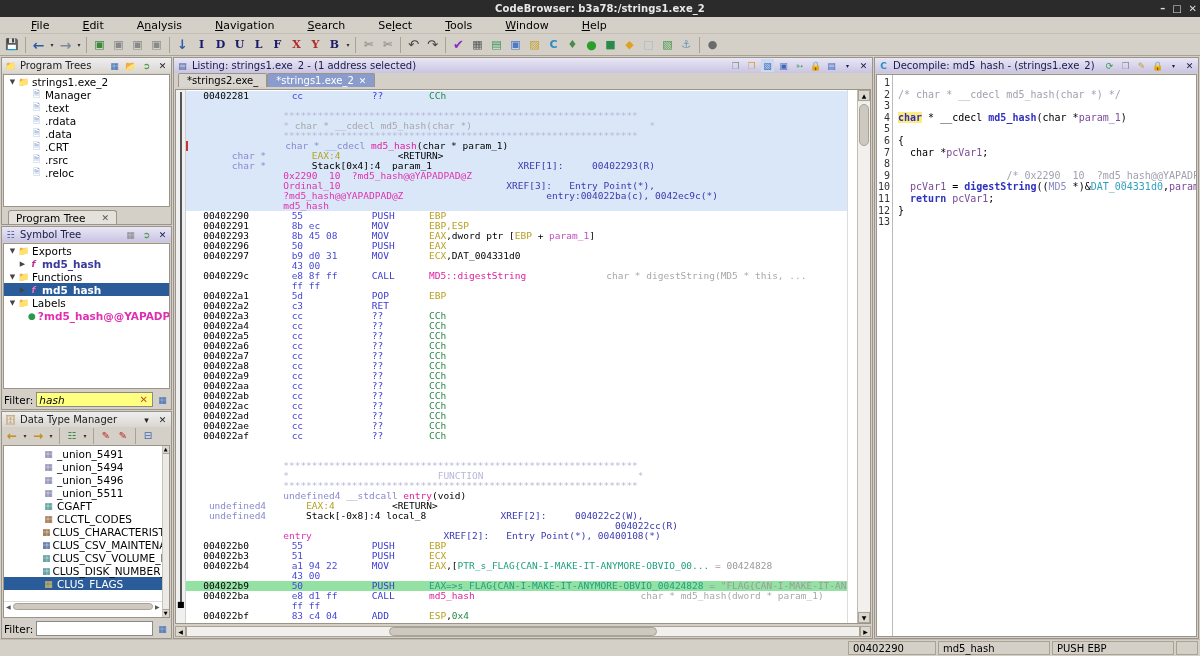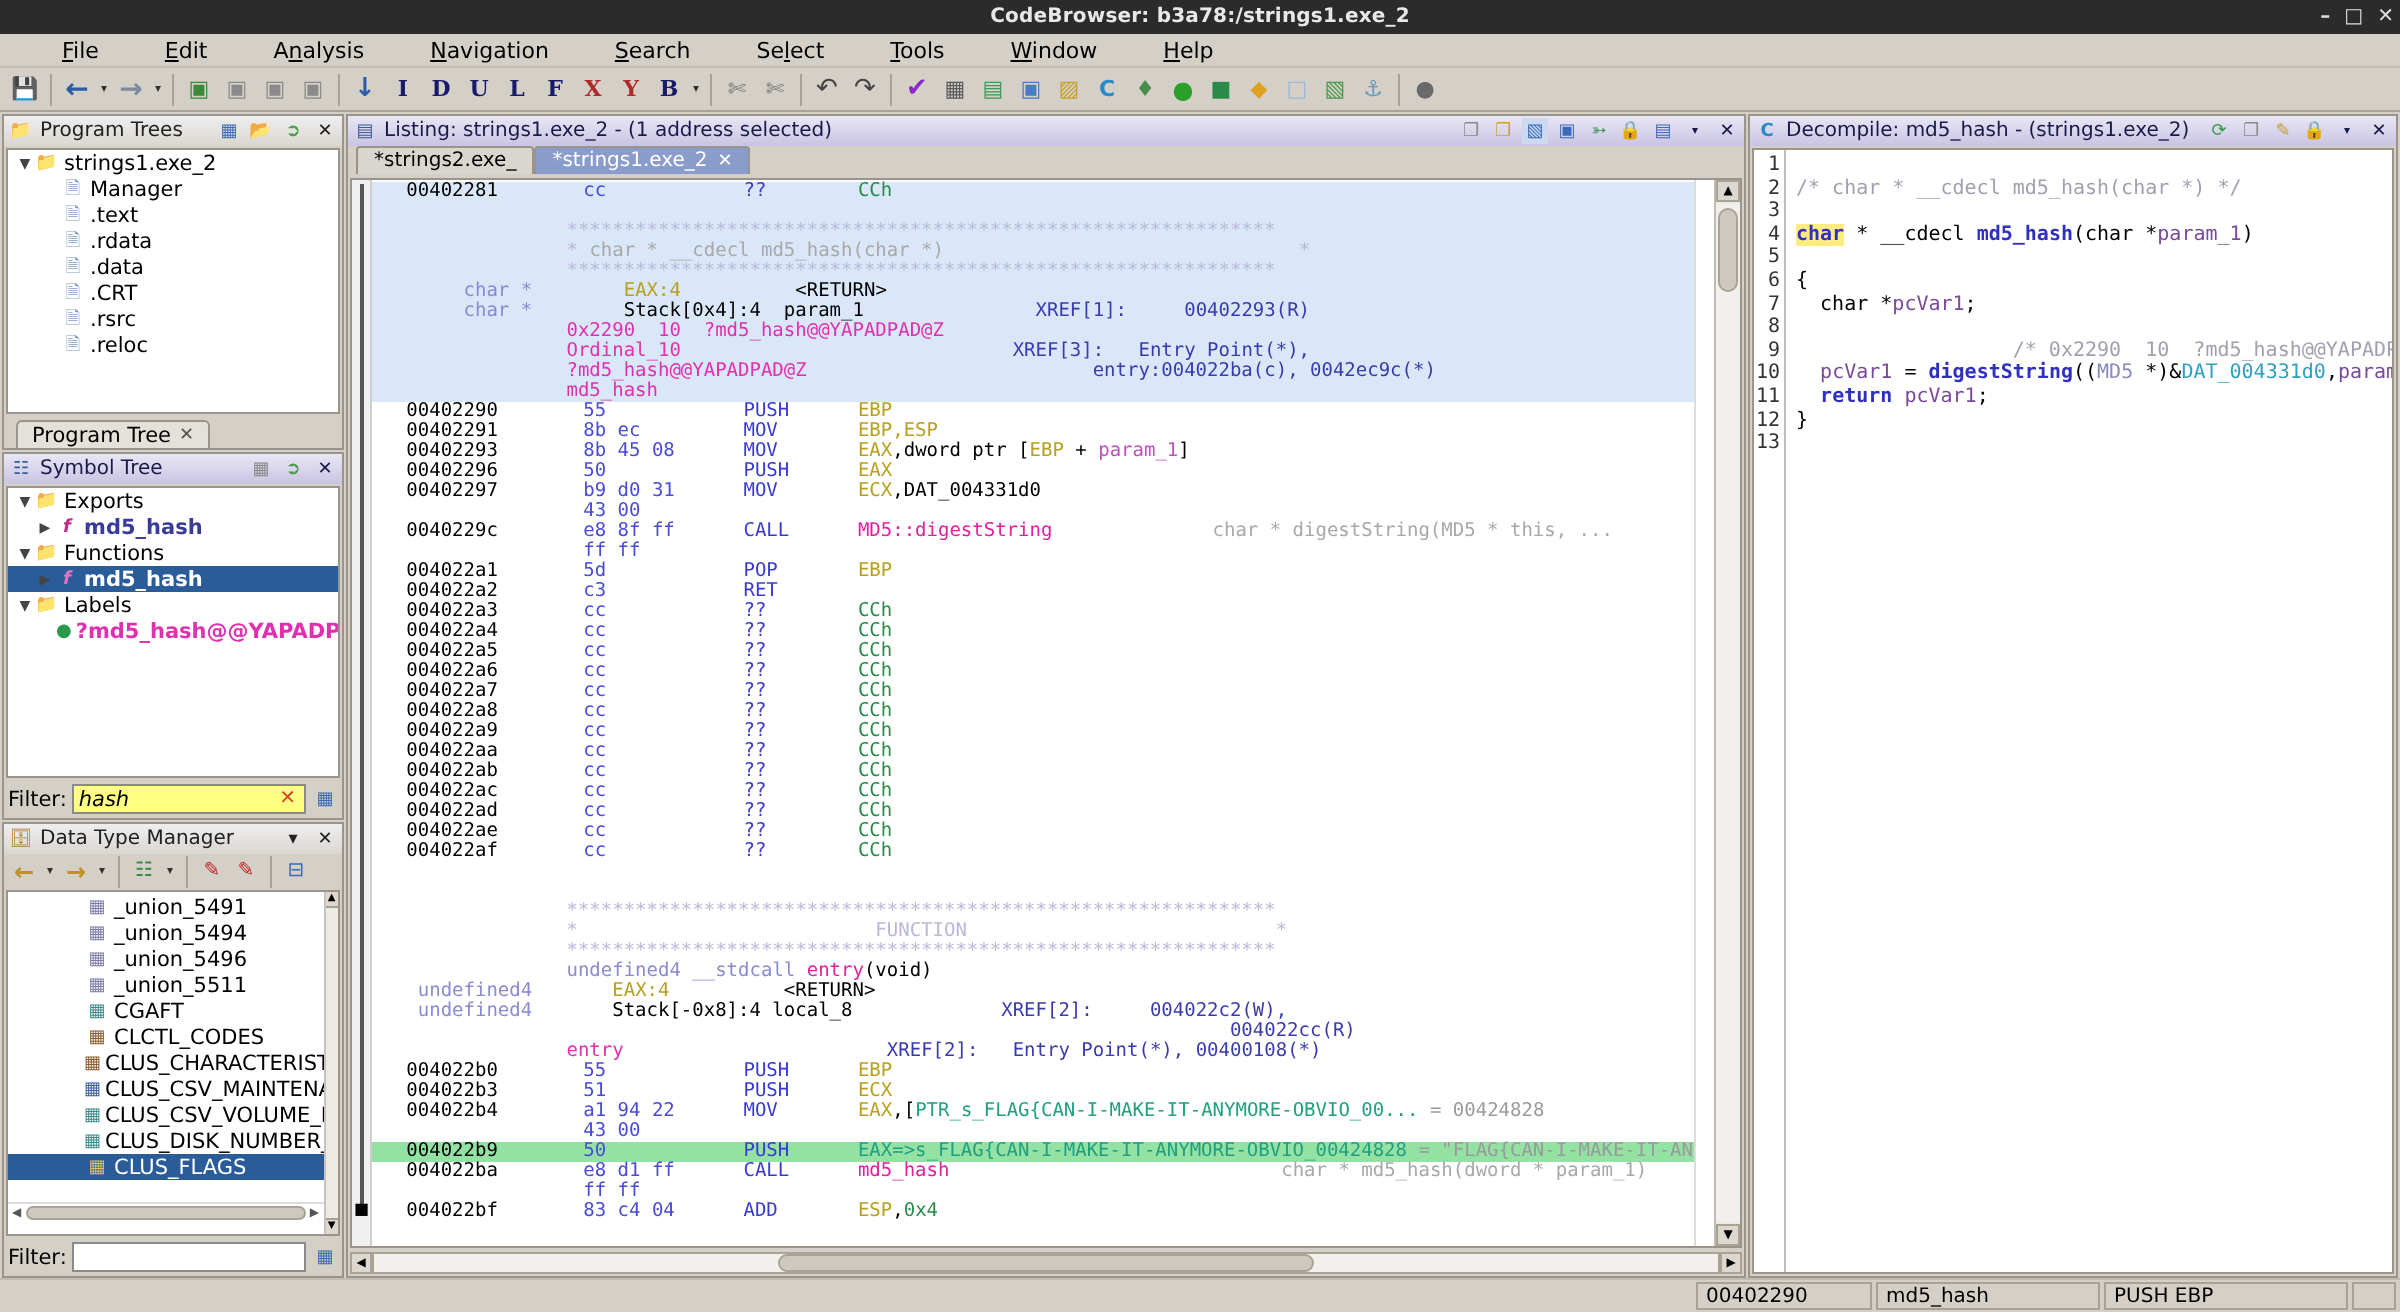--- a/index.html
+++ b/index.html
@@ -69,21 +69,21 @@
   .filter-row .flabel { font-size: 10.5px; color: #000; }
   .filter-inp {
     flex: 1 1 auto; height: 15px; border: 1px solid #8a8a8a; background: #ffffff;
     font-size: 10.5px; padding: 0 2px; display: flex; align-items: center; color: #000;
   }
   .filter-inp.yellow { background: #ffff80; font-style: italic; }
   .filter-x { color: #d04a2a; font-weight: bold; font-size: 10px; padding-right: 2px; }
 
   .tab-strip { height: 16px; display: flex; align-items: flex-end; padding-left: 6px; flex: 0 0 auto; background: #d4d0c8; }
   .vtab {
-    height: 14px; padding: 0 7px; font-size: 10.5px; display: flex; align-items: center; gap: 4px;
+    height: 14px; padding: 0 7px; font-size: 10.5px; display: flex; align-items: center; gap: 16px;
     background: #e4e1da; border: 1px solid #9a948a; border-bottom: none;
     border-radius: 3px 3px 0 0; cursor: default;
   }
   .vtab .cx { font-size: 9px; color: #555; }
 
   
   .leftcol { width: 171px; display: flex; flex-direction: column; gap: 1px; flex: 0 0 auto; min-height: 0; }
   #program-trees-panel { height: 168px; flex: 0 0 auto; }
   #symbol-tree-panel { height: 184px; flex: 0 0 auto; }
   #data-type-panel { flex: 1 1 auto; min-height: 0; }
@@ -469,20 +469,21 @@
         <div class="lmargin">
           <div class="mline"></div>
           <div class="marrow">■</div>
         </div>
         <div class="lcode" id="listing-rows">
             <div class="lrow hl"><span class="tok a-addr">   00402281 </span><span class="tok a-bytes">cc</span><span class="tok a-plain">            </span><span class="tok a-mnem">??</span><span class="tok a-plain">        </span><span class="tok a-num">CCh</span></div>
             <div class="lrow hl">&nbsp;</div>
             <div class="lrow hl"><span class="tok a-plain">                 </span><span class="tok a-stars">**************************************************************</span></div>
             <div class="lrow hl"><span class="tok a-plain">                 </span><span class="tok a-stars">* </span><span class="tok a-cmt">char * __cdecl md5_hash(char *)</span><span class="tok a-plain">                               </span><span class="tok a-stars">*</span></div>
             <div class="lrow hl"><span class="tok a-plain">                 </span><span class="tok a-stars">**************************************************************</span></div>
+            <div class="lrow hl cursorbar"><span class="tok a-plain">                 </span><span class="tok a-type">char * __cdecl </span><span class="tok a-fn">md5_hash</span><span class="tok a-plain">(char * param_1)</span></div>
             <div class="lrow hl"><span class="tok a-type">        char *</span><span class="tok a-plain">        </span><span class="tok a-reg">EAX:4</span><span class="tok a-plain">          </span><span class="tok a-plain">&lt;RETURN&gt;</span></div>
             <div class="lrow hl"><span class="tok a-type">        char *</span><span class="tok a-plain">        </span><span class="tok a-plain">Stack[0x4]:4  param_1</span><span class="tok a-plain">               </span><span class="tok a-xref">XREF[1]:     00402293(R)</span></div>
             <div class="lrow hl"><span class="tok a-plain">                 </span><span class="tok a-label">0x2290  10  ?md5_hash@@YAPADPAD@Z</span></div>
             <div class="lrow hl"><span class="tok a-plain">                 </span><span class="tok a-label">Ordinal_10</span><span class="tok a-plain">                             </span><span class="tok a-xref">XREF[3]:   Entry Point(*),  </span></div>
             <div class="lrow hl"><span class="tok a-plain">                 </span><span class="tok a-label">?md5_hash@@YAPADPAD@Z</span><span class="tok a-plain">                   </span><span class="tok a-xref">      entry:004022ba(c), 0042ec9c(*)</span></div>
             <div class="lrow hl"><span class="tok a-plain">                 </span><span class="tok a-label">md5_hash</span></div>
             <div class="lrow"><span class="tok a-addr">   00402290 </span><span class="tok a-bytes">55</span><span class="tok a-plain">            </span><span class="tok a-mnem">PUSH</span><span class="tok a-plain">      </span><span class="tok a-reg">EBP</span></div>
             <div class="lrow"><span class="tok a-addr">   00402291 </span><span class="tok a-bytes">8b ec</span><span class="tok a-plain">         </span><span class="tok a-mnem">MOV</span><span class="tok a-plain">       </span><span class="tok a-reg">EBP,ESP</span></div>
             <div class="lrow"><span class="tok a-addr">   00402293 </span><span class="tok a-bytes">8b 45 08</span><span class="tok a-plain">      </span><span class="tok a-mnem">MOV</span><span class="tok a-plain">       </span><span class="tok a-reg">EAX</span><span class="tok a-plain">,dword ptr [</span><span class="tok a-reg">EBP</span><span class="tok a-plain"> + </span><span class="tok a-param">param_1</span><span class="tok a-plain">]</span></div>
             <div class="lrow"><span class="tok a-addr">   00402296 </span><span class="tok a-bytes">50</span><span class="tok a-plain">            </span><span class="tok a-mnem">PUSH</span><span class="tok a-plain">      </span><span class="tok a-reg">EAX</span></div>

